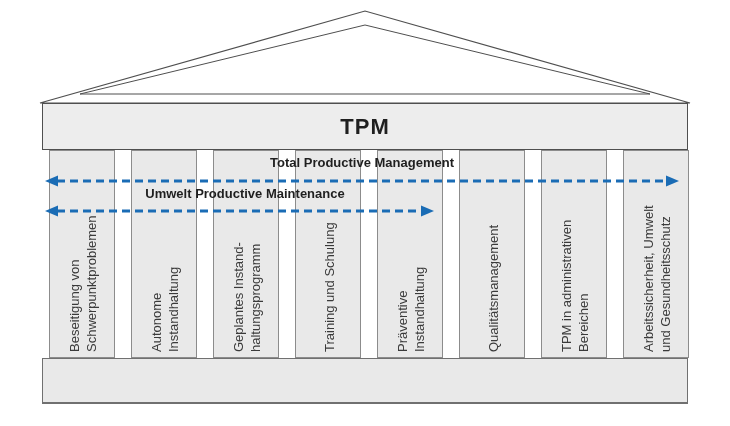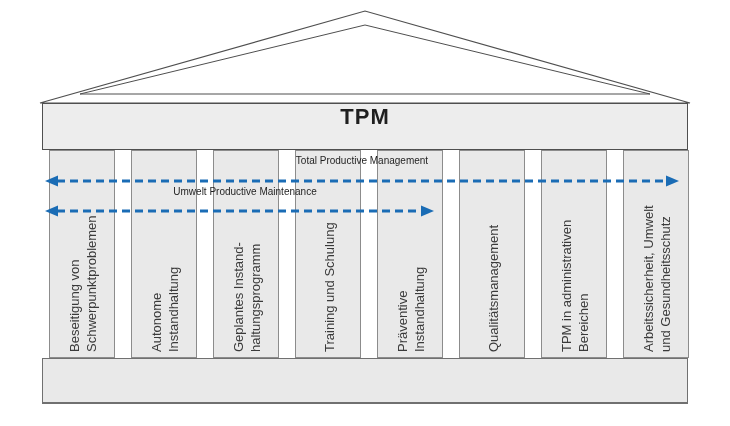--- a/index.html
+++ b/index.html
@@ -18,20 +18,21 @@
     width: 730px; height: 426px;
     pointer-events: none;
   }
   .beam {
     position: absolute;
     left: 42px; top: 103px;
     width: 644px; height: 45px;
     background: #ededed;
     border: 1px solid #4f4f4f;
     display: flex;
+    align-items: center;
     justify-content: center;
     z-index: 1;
   }
   .beam-title {
     font-weight: bold;
     font-size: 22px;
     color: #1f1f1f;
     letter-spacing: 1px;
   }
   .pillar {
@@ -63,22 +64,22 @@
     line-height: 17px;
     color: #3a3a3a;
     z-index: 2;
     white-space: nowrap;
   }
   .pillar-label .line:empty { display: none; }
   .arrow-label {
     position: absolute;
     width: 260px;
     text-align: center;
-    font-weight: normal;
-    font-size: 10px;
+    font-weight: bold;
+    font-size: 13px;
     color: #1f1f1f;
     z-index: 3;
     white-space: nowrap;
   }
   .lbl-management { left: 232px; top: 155px; }
   .lbl-maintenance { left: 115px; top: 186px; }
 </style>
 </head>
 <body>
 

